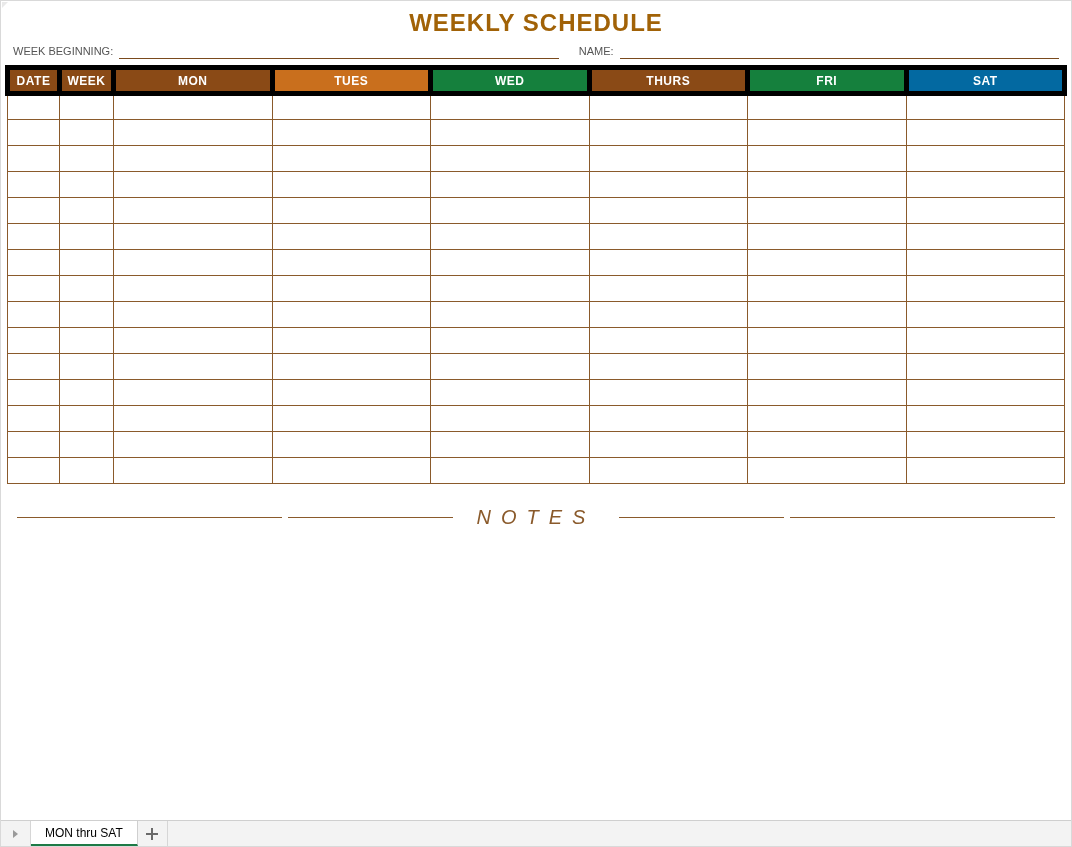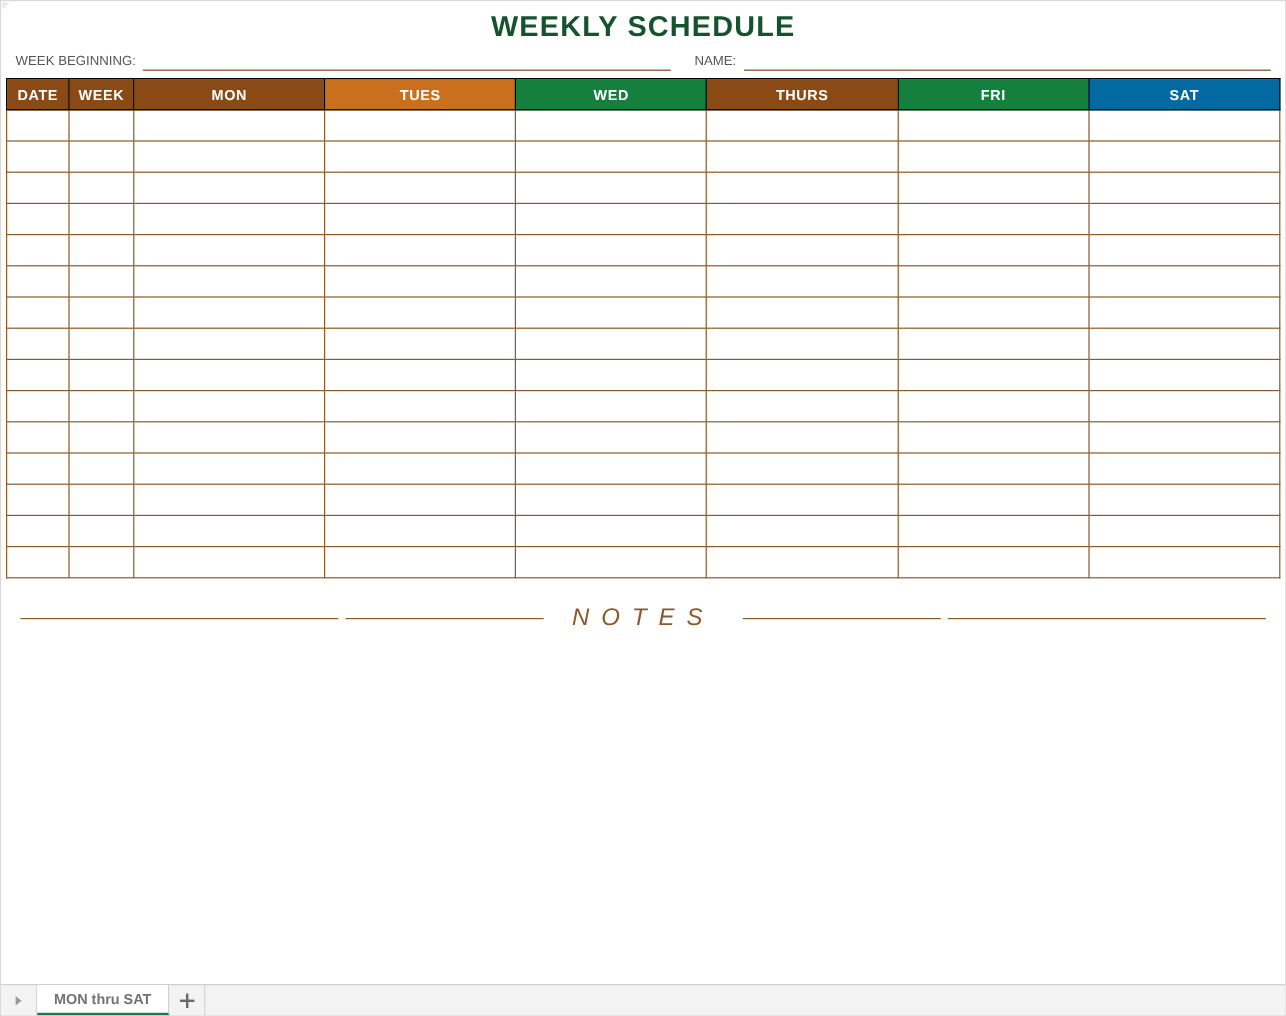--- a/index.html
+++ b/index.html
@@ -21,21 +21,21 @@
     background: #fff;
   }
   .content {
     padding: 6px 4px 0 4px;
   }
   .title {
     text-align: center;
     font-size: 24px;
     font-weight: 700;
     letter-spacing: 1px;
-    color: #14532d;
+    color: #a16207;
     margin: 2px 0 6px 0;
   }
   .meta-row {
     display: flex;
     align-items: flex-end;
     width: 100%;
     padding: 0 8px 6px 8px;
     font-size: 11px;
     color: #555;
   }
@@ -64,21 +64,21 @@
     font-size: 12px;
     padding: 0;
   }
   table.schedule th {
     color: #ffffff;
     font-weight: 700;
     font-size: 12px;
     letter-spacing: 0.5px;
     text-align: center;
     vertical-align: middle;
-    border: 1px solid #000000;
+    border: 5px solid #000000;
   }
   .col-date  { width: 52px; }
   .col-hours { width: 54px; }
   .col-day   { width: auto; }
 
   .hdr-brown  { background: #8a4a16; }
   .hdr-orange-dark { background: #c96f1d; margin-top: 26px; }
   .hdr-orange { background: #15803d; }
   .hdr-orange-light { background: #0369a1; }
 
@@ -124,22 +124,22 @@
     justify-content: center;
     border-right: 1px solid #d6d6d6;
     color: #888;
   }
   .sheet-tab {
     padding: 0 14px;
     display: flex;
     align-items: center;
     background: #ffffff;
     border-right: 1px solid #cfcfcf;
-    color: #737373;
-    font-weight: 700;
+    color: #000000;
+    font-weight: 400;
     position: relative;
     border-bottom: 2px solid #1d7a46;
   }
   .sheet-add {
     width: 30px;
     display: flex;
     align-items: center;
     justify-content: center;
     color: #6a6a6a;
     border-right: 1px solid #d6d6d6;

